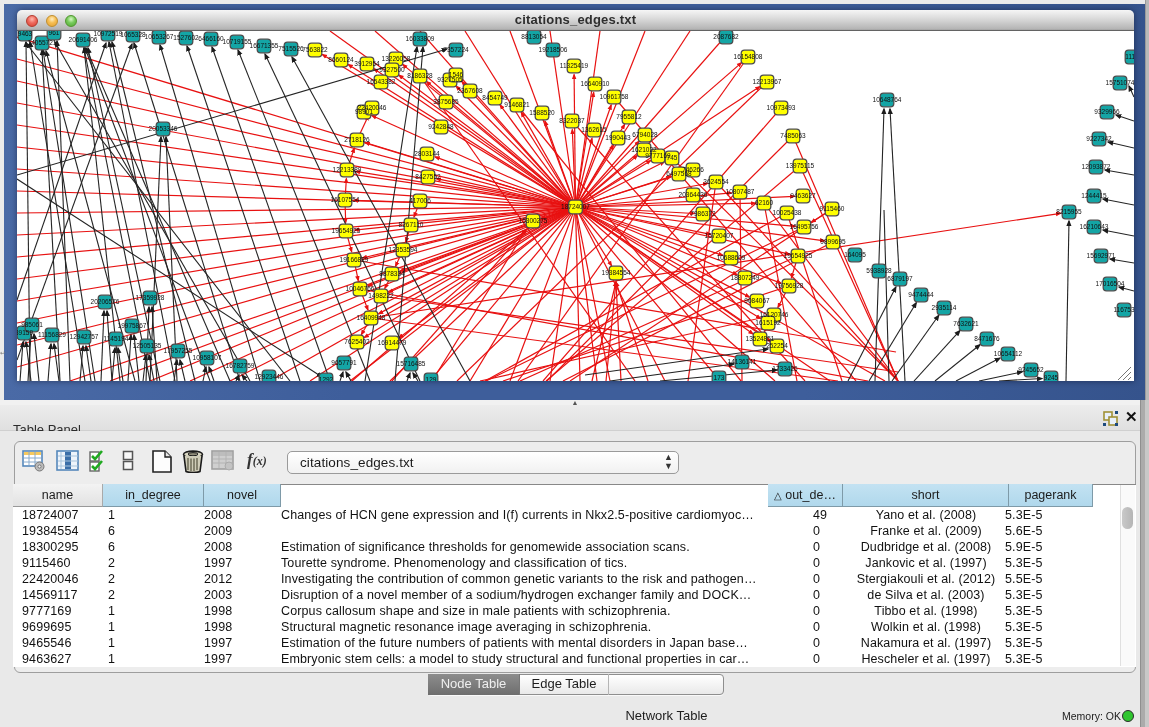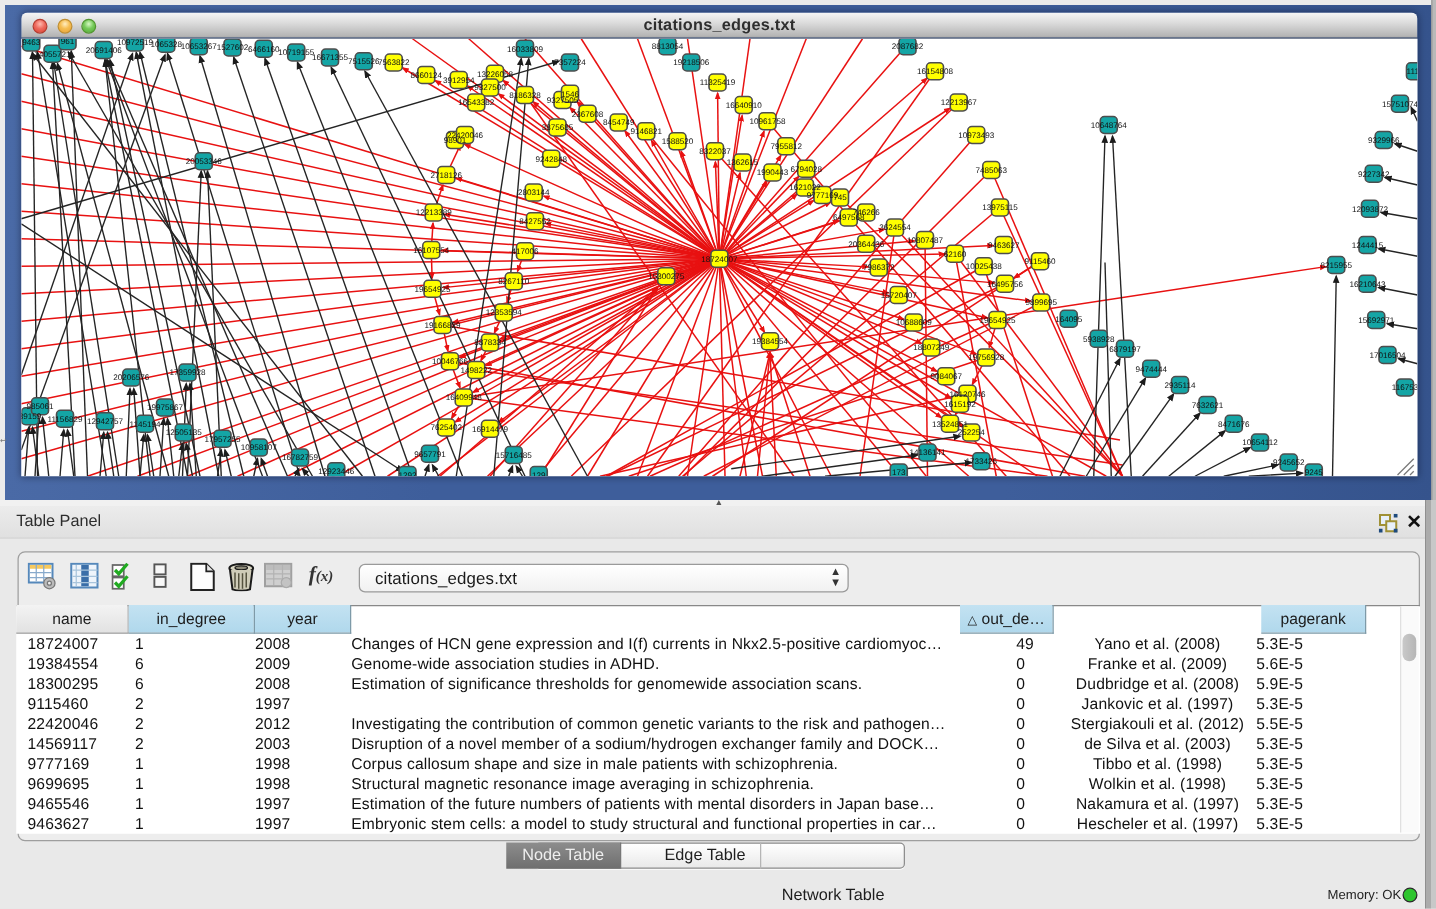--- a/index.html
+++ b/index.html
@@ -20,21 +20,21 @@
 .tl { top:5px; width:12px; height:12px; border-radius:50%; }
 #tl1 { left:9px; background:radial-gradient(circle at 50% 32%, #ffb9ae 0%, #ee6a5e 45%, #d8402f 100%); border:1px solid #b43b2e; }
 #tl2 { left:29px; background:radial-gradient(circle at 50% 32%, #ffeec2 0%, #f6bd51 45%, #e3a136 100%); border:1px solid #c08e2e; }
 #tl3 { left:48px; background:radial-gradient(circle at 50% 32%, #d7f8c5 0%, #76ca5a 45%, #53a835 100%); border:1px solid #51962f; }
 #canvas { left:0; top:21px; width:1117px; height:350px; background:#fff; overflow:hidden; }
 
 
 #split { left:0; top:400px; width:1149px; height:5px; background:#f1f1f1; }
 #splitmark { left:569px; top:400px; width:12px; height:5px; color:#555; font-size:7px; line-height:5px; text-align:center; }
 #tphead { left:0; top:405px; width:1149px; height:26px; background:linear-gradient(#ececec,#e0e0e0); border-bottom:1px solid #d0d0d0; }
-#tptitle { left:13px; top:4px; font-size:13px; color:#2c2c2c; }
+#tptitle { left:13px; top:17px; font-size:13px; color:#2c2c2c; }
 #tpclose { left:1125px; top:3px; font-size:15px; font-weight:bold; color:#111; }
 
 
 #panelbg { left:0; top:431px; width:1149px; height:296px; background:#e9e9e9; }
 #container { left:14px; top:441px; width:1122px; height:232px; background:#ededed;
   border:1px solid #9e9e9e; border-radius:6px; }
 
 
 .ticon { position:absolute; top:450px; }
 #combo { left:287px; top:451px; width:392px; height:23px; background:linear-gradient(#ffffff,#f1f1f1);
@@ -667,54 +667,55 @@
     <path d="M2 9h19 M2 13h19 M8 2v16 M15 2v16" stroke="#b3b3b3" stroke-width="1"></path>
     <circle cx="18" cy="16" r="4" fill="#c3c3c3" stroke="#ababab"></circle>
   </svg>
   <div class="abs" style="left:247px;top:450px;font-size:17px;color:#333;font-family:'Liberation Serif',serif;font-style:italic;font-weight:bold">f<span style="font-size:12px">(x)</span></div>
   <div class="abs" id="combo">citations_edges.txt</div>
   <div class="abs" id="comboarrows">▲<br>▼</div>
 
   <div class="abs" id="tablewrap"></div>
   <div class="th" id="th0">name</div>
   <div class="th" id="th1">in_degree</div>
-  <div class="th" id="th2">year</div>
+  <div class="th" id="th2">novel</div>
   <div class="th" id="th4"><span style="font-size:10px">△</span> out_de…</div>
+  <div class="th" id="th5">short</div>
   <div class="th" id="th6">pagerank</div>
   <div class="tr" style="top:507px">
 <span class="c0">18724007</span>
       <span class="c1">1</span>
       <span class="c2">2008</span>
 <span class="c3">Changes of HCN gene expression and I(f) currents in Nkx2.5‑positive cardiomyoc…</span>
       <span class="c4">49</span>
       <span class="c5">Yano et al. (2008)</span>
 <span class="c6">5.3E-5</span>
     </div>
 <div class="tr" style="top:523px">
 <span class="c0">19384554</span>
       <span class="c1">6</span>
       <span class="c2">2009</span>
-<span class="c3">Genome‑wide association studies in ADHD.</span>
       <span class="c4">0</span>
       <span class="c5">Franke et al. (2009)</span>
 <span class="c6">5.6E-5</span>
     </div>
 <div class="tr" style="top:539px">
 <span class="c0">18300295</span>
       <span class="c1">6</span>
       <span class="c2">2008</span>
 <span class="c3">Estimation of significance thresholds for genomewide association scans.</span>
       <span class="c4">0</span>
       <span class="c5">Dudbridge et al. (2008)</span>
 <span class="c6">5.9E-5</span>
     </div>
 <div class="tr" style="top:555px">
 <span class="c0">9115460</span>
       <span class="c1">2</span>
       <span class="c2">1997</span>
+<span class="c3">Tourette syndrome. Phenomenology and classification of tics.</span>
       <span class="c4">0</span>
       <span class="c5">Jankovic et al. (1997)</span>
 <span class="c6">5.3E-5</span>
     </div>
 <div class="tr" style="top:571px">
 <span class="c0">22420046</span>
       <span class="c1">2</span>
       <span class="c2">2012</span>
 <span class="c3">Investigating the contribution of common genetic variants to the risk and pathogen…</span>
       <span class="c4">0</span>
@@ -763,18 +764,18 @@
       <span class="c2">1997</span>
 <span class="c3">Embryonic stem cells: a model to study structural and functional properties in car…</span>
       <span class="c4">0</span>
       <span class="c5">Hescheler et al. (1997)</span>
 <span class="c6">5.3E-5</span>
     </div>
   <div class="abs" id="vscroll"></div>
   <div class="abs" id="vthumb"></div>
 
   <div class="abs" id="tabs"></div>
-  <div class="tab abs" id="tab1" style="left:405px;top:674px">Node Table</div>
+  <div class="tab abs" id="tab1" style="left:428px;top:674px">Node Table</div>
   <div class="tab abs" id="tab2" style="left:520px;top:674px">Edge Table</div>
   <div class="tab abs" id="tab3" style="left:609px;top:674px">Network Table</div>
   <div class="abs" id="mem">Memory: OK</div>
   <div class="abs" id="memdot"></div>
   <div class="abs" style="left:1140px;top:400px;width:9px;height:327px;background:linear-gradient(90deg,#8f8f8f 0,#8f8f8f 1px,#ababab 1px,#ababab 5px,#c8c8c8 5px)"></div>
 </div>
 </body></html>

